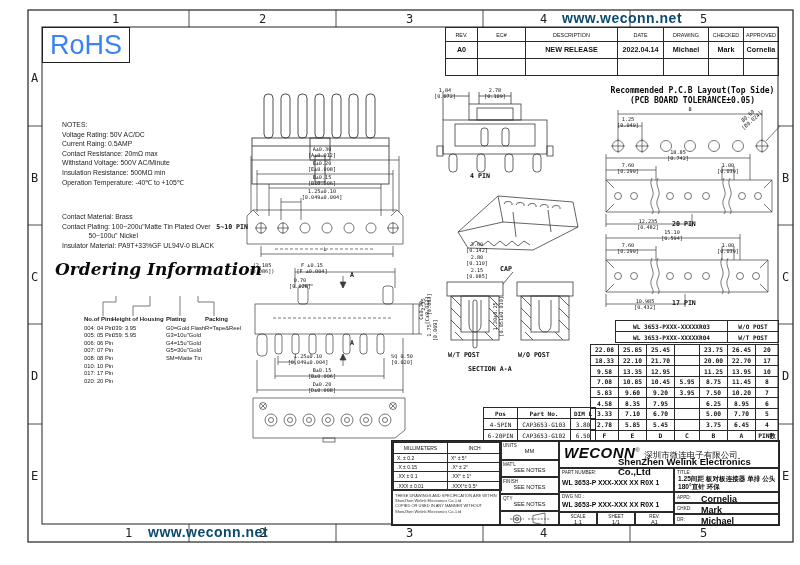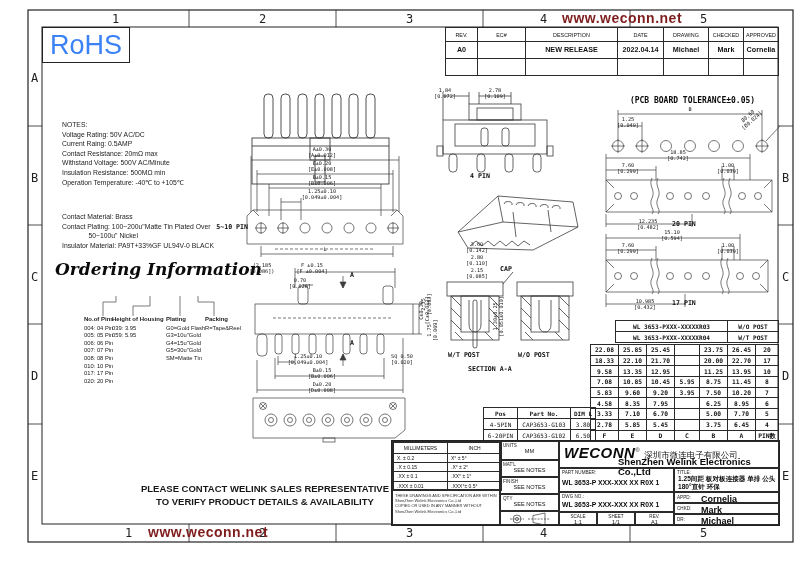--- a/index.html
+++ b/index.html
@@ -1,21 +1,21 @@
 <!DOCTYPE html>
 <html><head>
 <meta charset="utf-8">
 <style>
   html,body{margin:0;padding:0;background:#fff;}
   #canvas{position:relative;width:800px;height:565px;background:#fff;overflow:hidden;
           font-family:"Liberation Sans",sans-serif;color:#111;}
   svg{position:absolute;overflow:visible;}
   
   .zn{position:absolute;font:12px/12px "DejaVu Sans Mono",monospace;color:#222;}
-  .url{position:absolute;font:bold 14px/16px "Liberation Sans",sans-serif;color:#7f1d1d;letter-spacing:.5px;}
+  .url{position:absolute;font:bold 14px/16px "Liberation Sans",sans-serif;color:#0c4a6e;letter-spacing:.5px;}
   
   .rohs{position:absolute;left:42px;top:27px;width:86px;height:34px;border:1px solid #222;
         display:flex;align-items:center;justify-content:center;font:27px/27px "Liberation Sans",sans-serif;color:#3b82f6;}
   
   table{border-collapse:collapse;table-layout:fixed;}
   td,th{border:0.8px solid #2a2a2a;padding:0;overflow:hidden;white-space:nowrap;}
   
   .revtbl{position:absolute;left:445px;top:27px;width:333px;}
   .revtbl td{text-align:center;font:5.4px/6px "Liberation Sans",sans-serif;height:13px;}
   .revtbl tbody td{font:bold 7.2px/8px "Liberation Sans",sans-serif;height:16px;}
@@ -200,24 +200,20 @@
         <div>SM=Matte Tin</div>
       </div>
   </div>
   <div class="ordcol" style="left:205px;top:316px">
     <div class="hd">Packing</div>
     <div>
         <div>R=Tape&amp;Reel</div>
       </div>
   </div>
 
-  <div class="contact">
-      <div>PLEASE CONTACT WELINK SALES REPRESENTATIVE</div>
-      <div>TO VERIFY PRODUCT DETAILS &amp; AVAILABILITY</div>
-    </div>
 
   <svg width="145" height="102" viewBox="0 0 145 102" style="left:250px;top:86px">
     <g stroke="#3c3c3c" stroke-width="0.9" fill="none">
       <rect x="14" y="8" width="9" height="44" rx="4"></rect>
         <rect x="31" y="8" width="9" height="44" rx="4"></rect>
       <rect x="48" y="8" width="9" height="44" rx="4"></rect>
         <rect x="65" y="8" width="9" height="44" rx="4"></rect>
       <rect x="82" y="8" width="9" height="44" rx="4"></rect>
         <rect x="99" y="8" width="9" height="44" rx="4"></rect>
       <rect x="116" y="8" width="9" height="44" rx="4"></rect>
@@ -505,20 +501,21 @@
   <div class="dim rot" style="left:408px;top:298px;width:36px">2.35
 [0.093]</div>
   <div class="dim rot" style="left:414px;top:324px;width:36px">1.75
 [0.069]</div>
   <div class="dim rot" style="left:470px;top:310px;width:56px">1.30±0.25
 [0.051±0.010]</div>
   <div class="lbl" style="left:448px;top:352px;width:56px">W/T POST</div>
   <div class="lbl" style="left:518px;top:352px;width:56px">W/O POST</div>
   <div class="lbl" style="left:468px;top:366px;width:70px">SECTION A-A</div>
 
+  <div class="pcbt" style="left:595px;top:86px;width:195px">Recommended P.C.B Layout(Top Side)</div>
   <div class="pcbt" style="left:595px;top:96px;width:195px">(PCB BOARD TOLERANCE±0.05)</div>
   <div class="dim" style="left:680px;top:106px;width:20px">B</div>
   <div class="dim" style="left:606px;top:116px;width:44px">1.25
 [0.049]</div>
   <div class="dim" style="left:728px;top:112px;width:44px;transform:rotate(-42deg)">Ø0.60
 [Ø0.024]</div>
 
   <div class="dim" style="left:650px;top:149px;width:56px">18.85
 [0.742]</div>
   <div class="dim" style="left:603px;top:162px;width:50px">7.60

